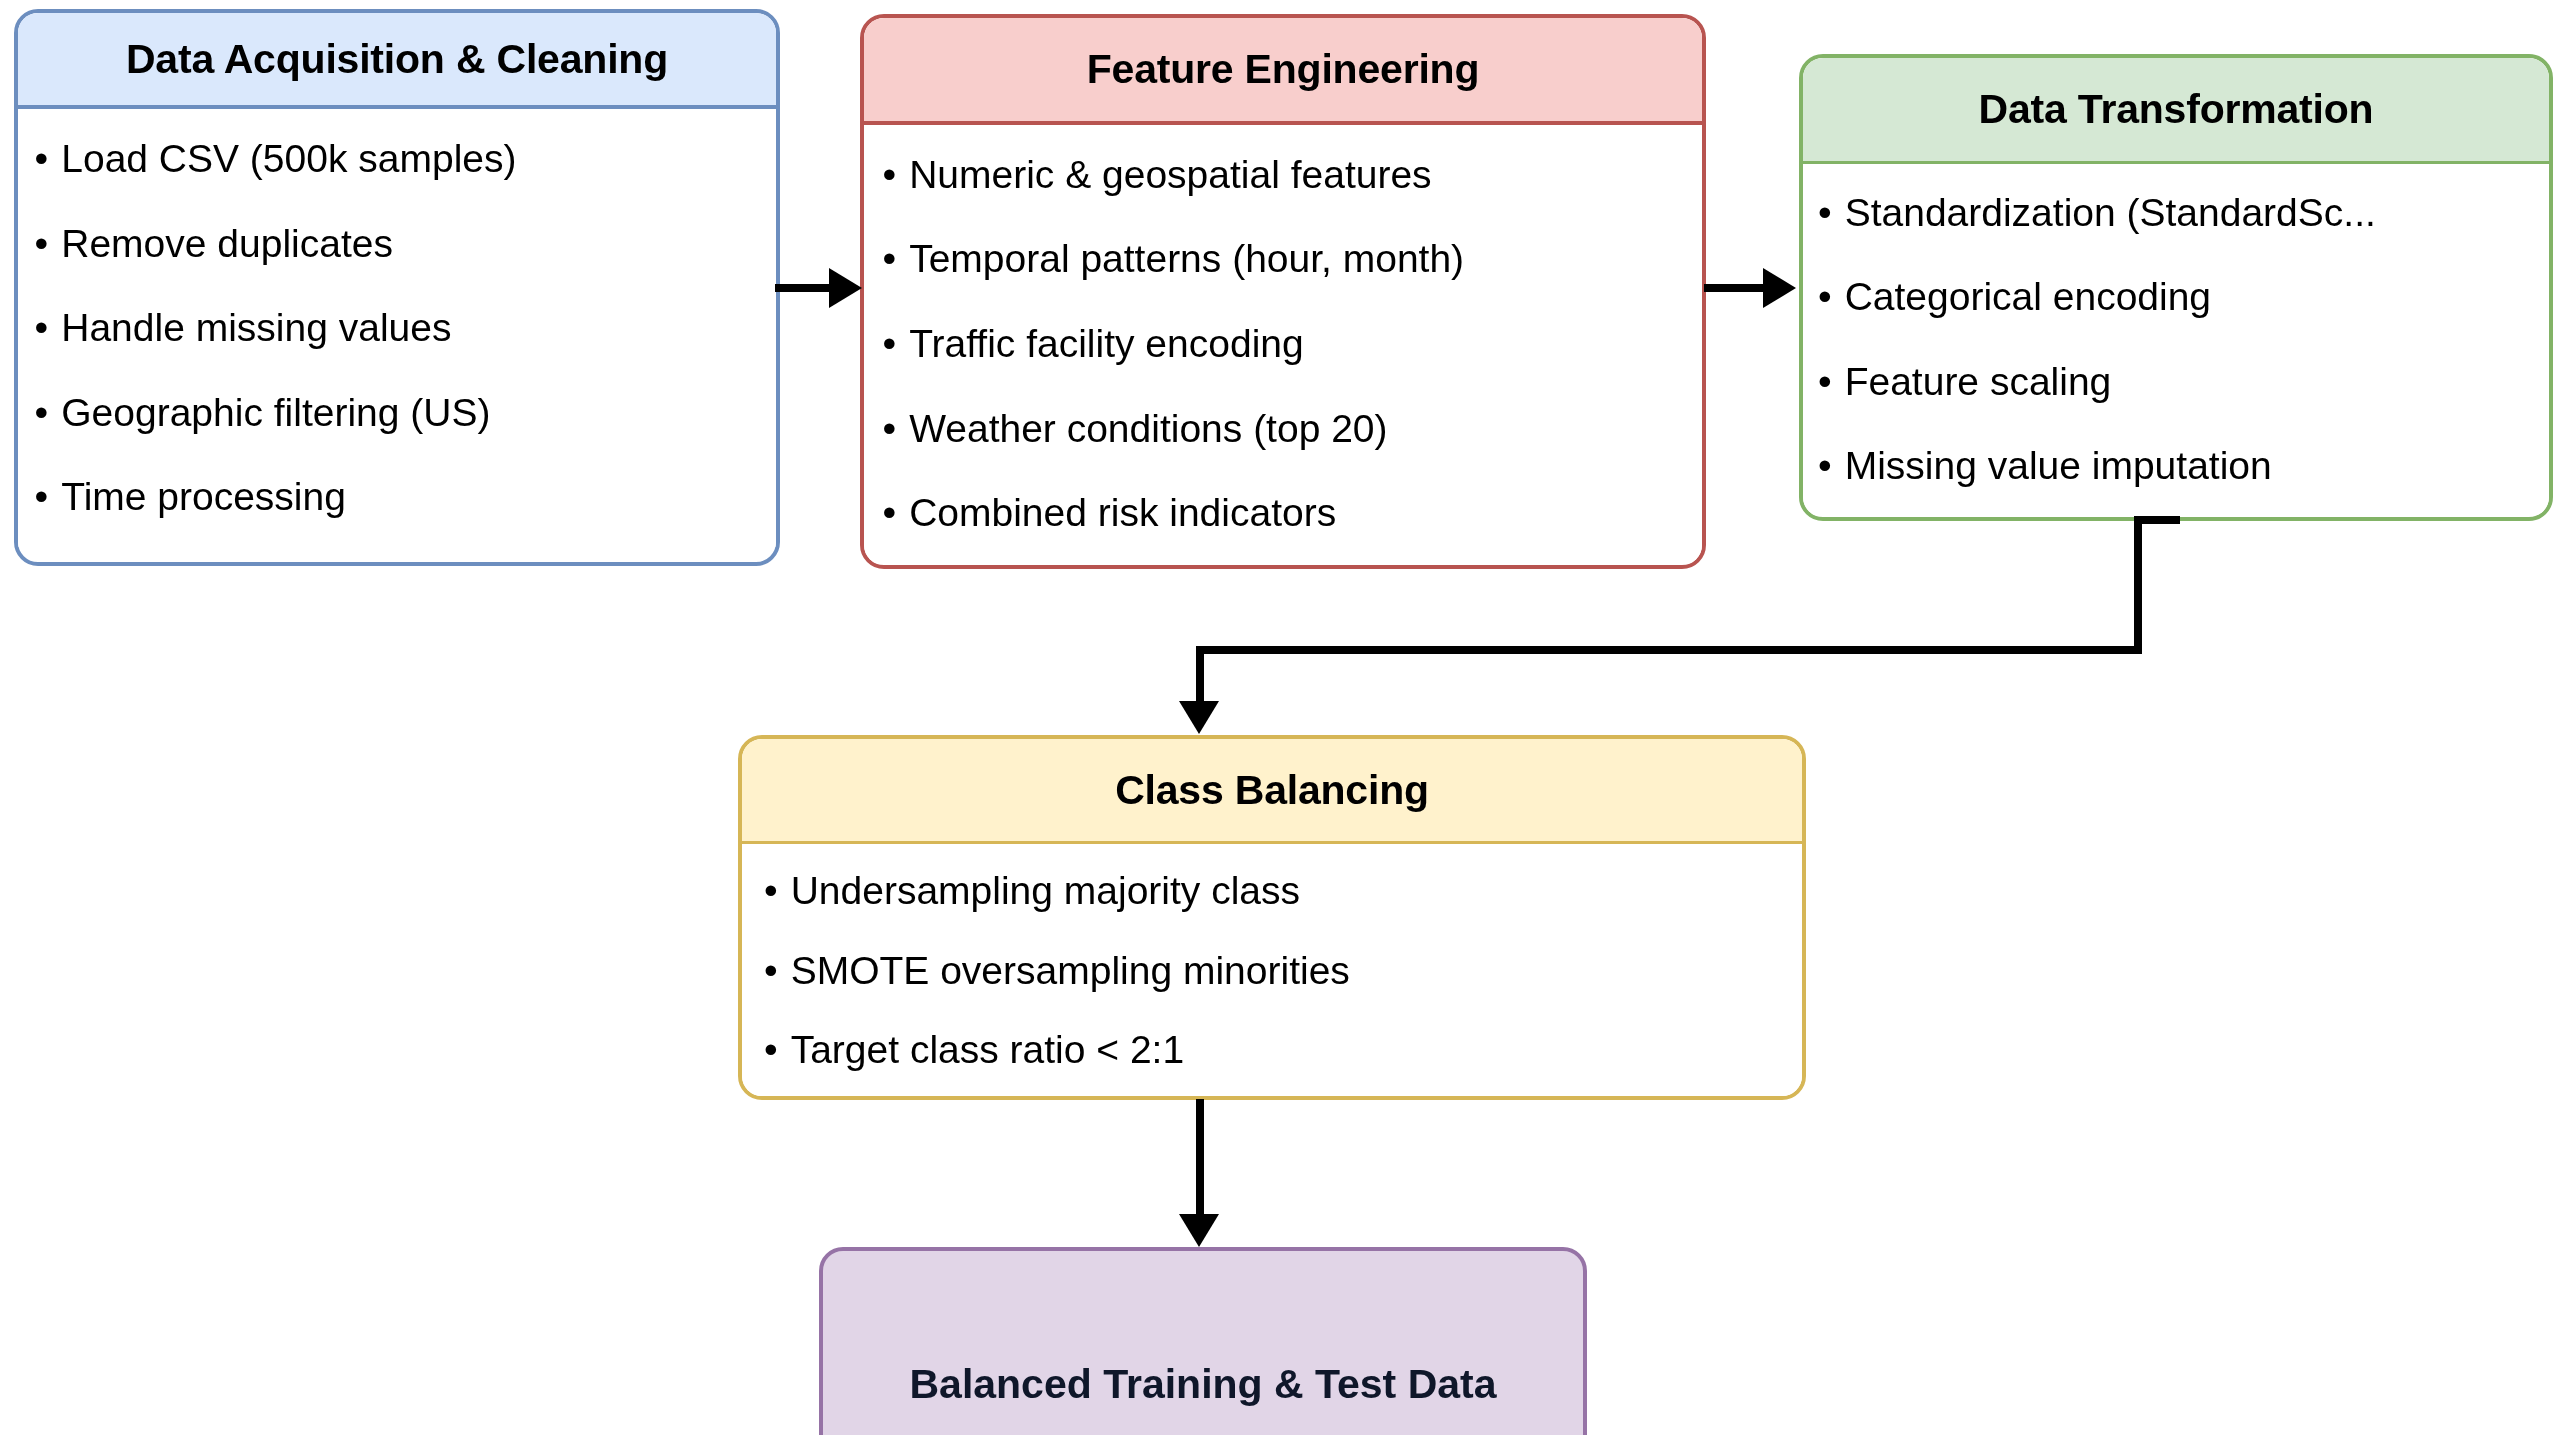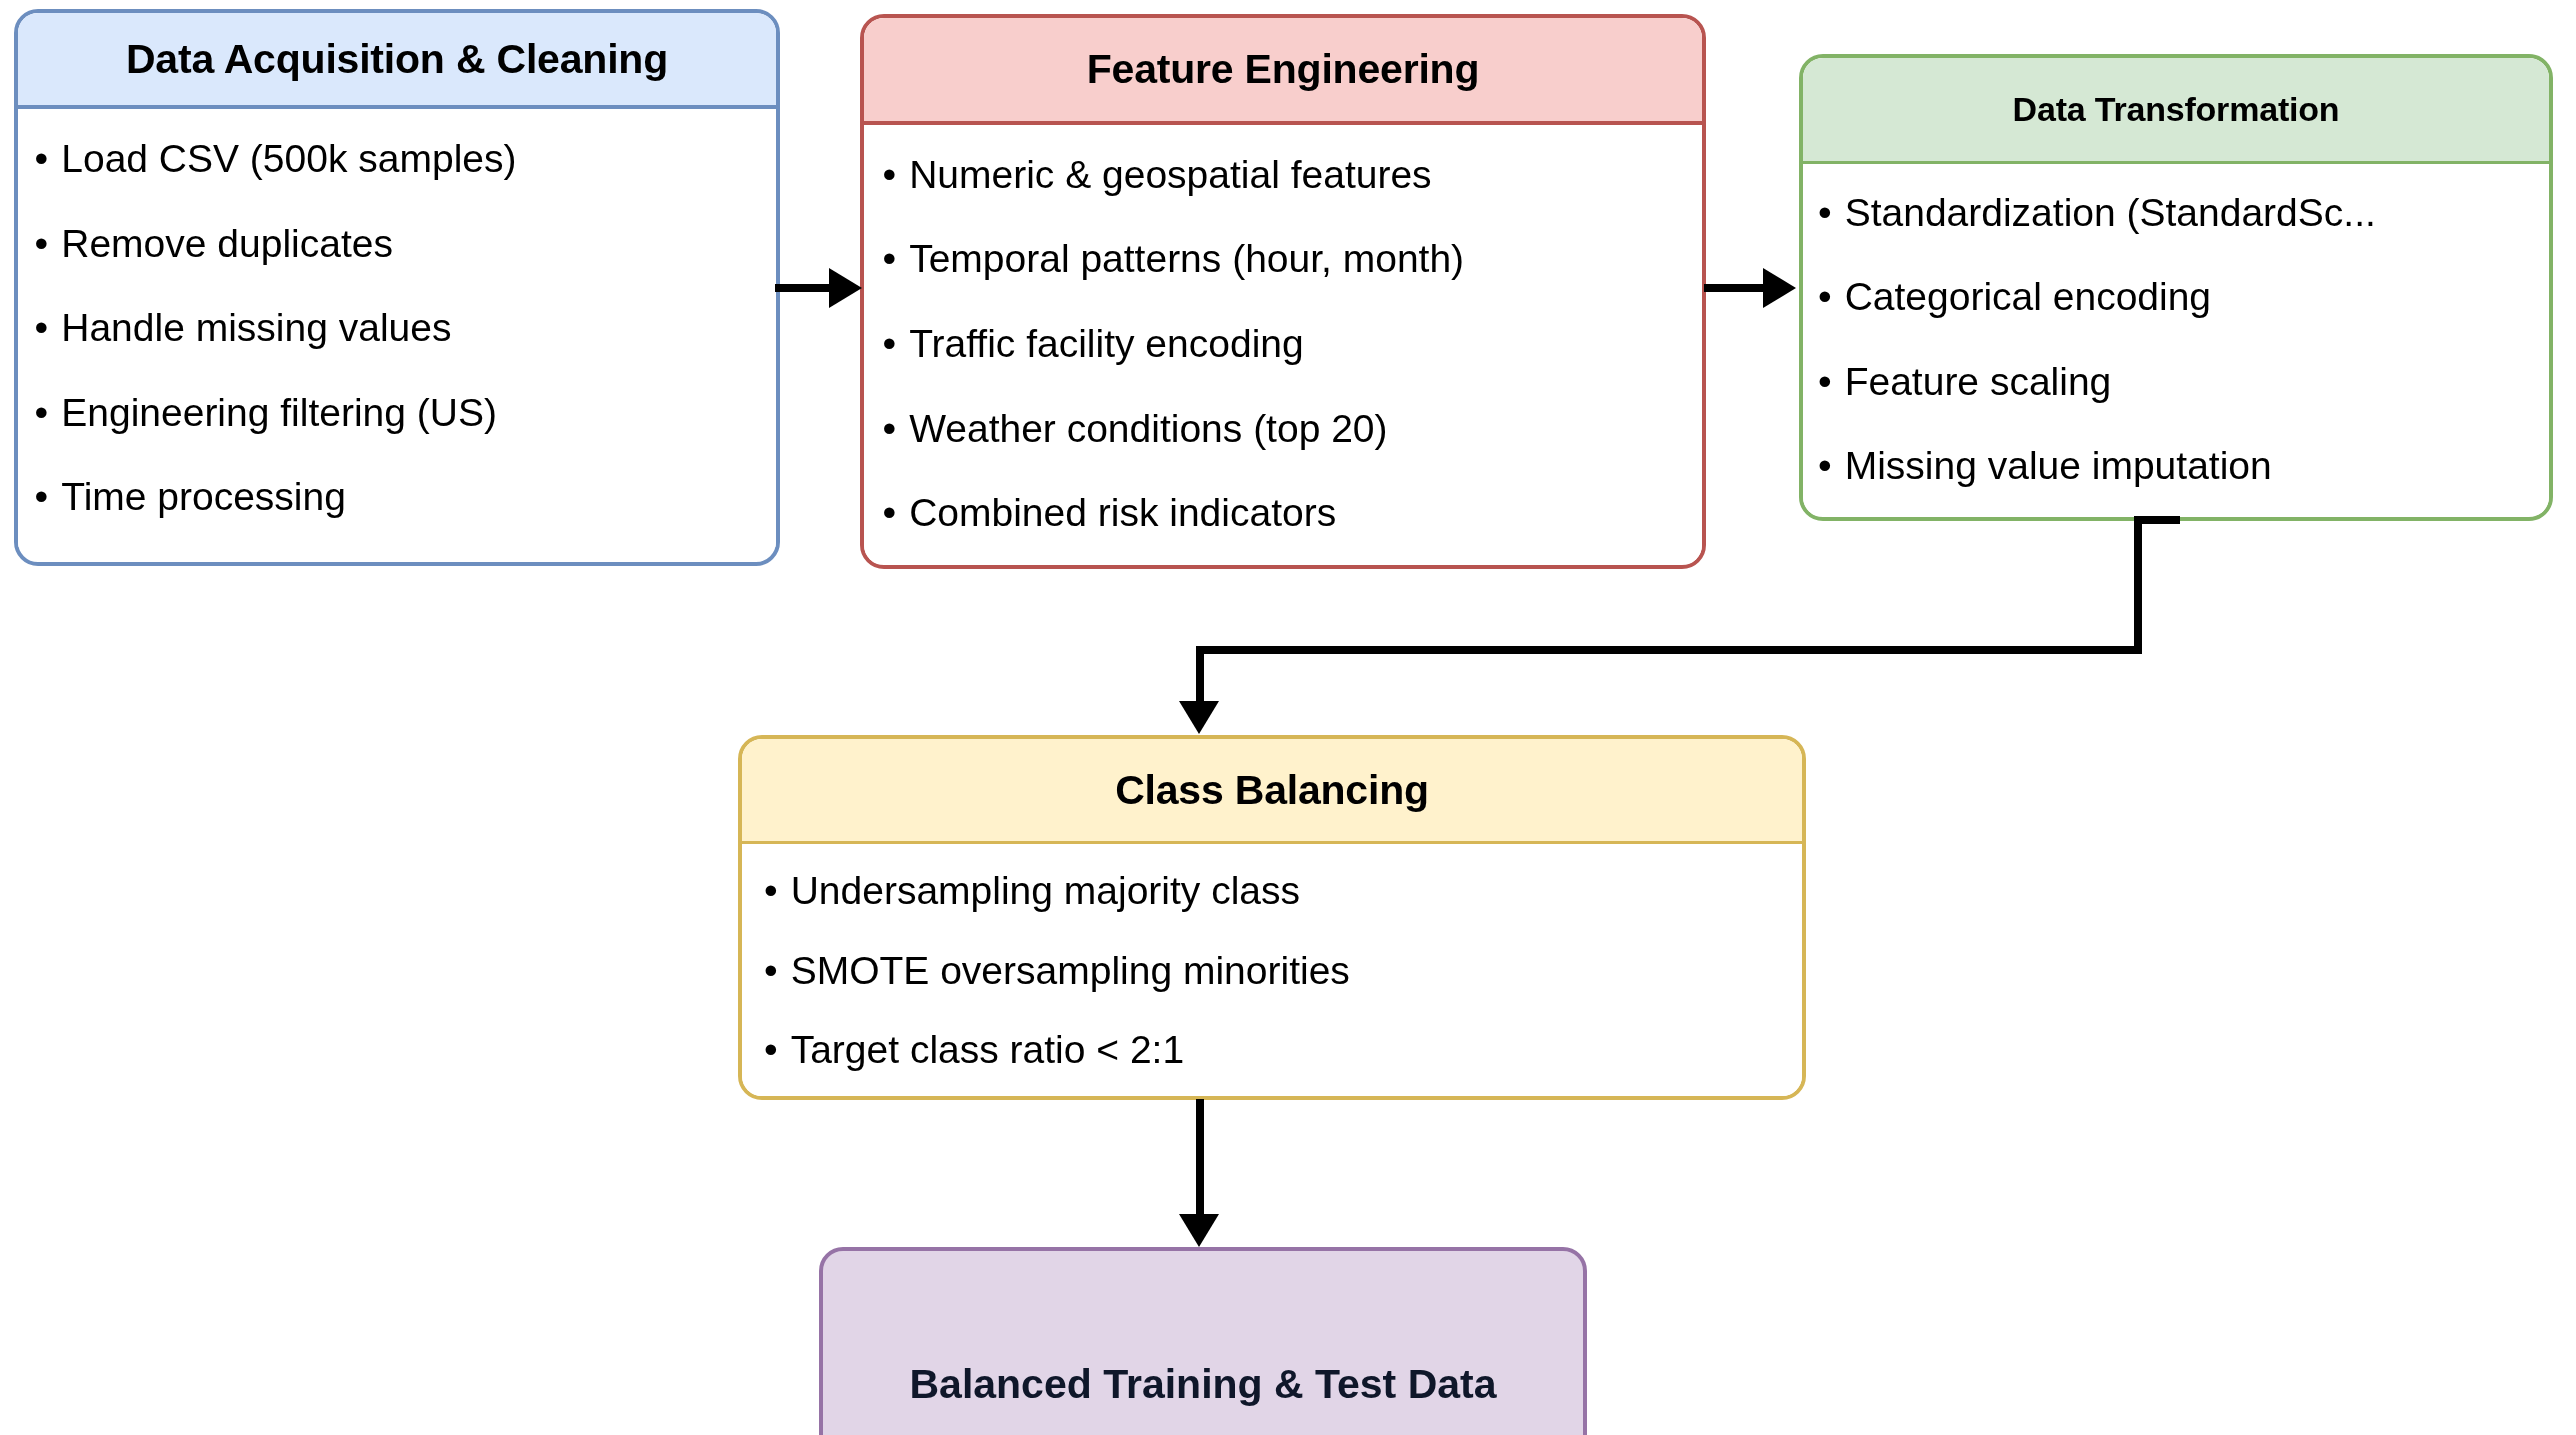--- a/index.html
+++ b/index.html
@@ -93,21 +93,21 @@
 
   
   #node-transform {
     left: 1799px; top: 54px; width: 754px; height: 467px;
     border: 4.6px solid #82b366;
     background: #ffffff;
   }
   #node-transform .node-header {
     background: #d5e8d4;
     height: 106px;
-    font-size: 34px;
+    font-size: 41px;
     border-bottom: 3.7px solid #82b366;
   }
   #node-transform .node-body { height: 351px; }
   #node-transform .bullet-row { font-size: 39px; padding-left: 15px; padding-right: 3.7px; }
   #node-transform .bullet-dot { padding-right: 13px; }
 
   
   #node-balancing {
     left: 738px; top: 735px; width: 1068px; height: 365px;
     border: 4.6px solid #d6b656;
@@ -176,21 +176,21 @@
       <div class="bullet-row">
         <span class="bullet-dot">•</span>
         <span class="bullet-text">Remove duplicates</span>
       </div>
       <div class="bullet-row">
         <span class="bullet-dot">•</span>
         <span class="bullet-text">Handle missing values</span>
       </div>
       <div class="bullet-row">
         <span class="bullet-dot">•</span>
-        <span class="bullet-text">Engineering filtering (US)</span>
+        <span class="bullet-text">Geographic filtering (US)</span>
       </div>
       <div class="bullet-row">
         <span class="bullet-dot">•</span>
         <span class="bullet-text">Time processing</span>
       </div>
     </div>
   </div>
 
   <div class="node" id="node-feature">
     <div class="node-header">

